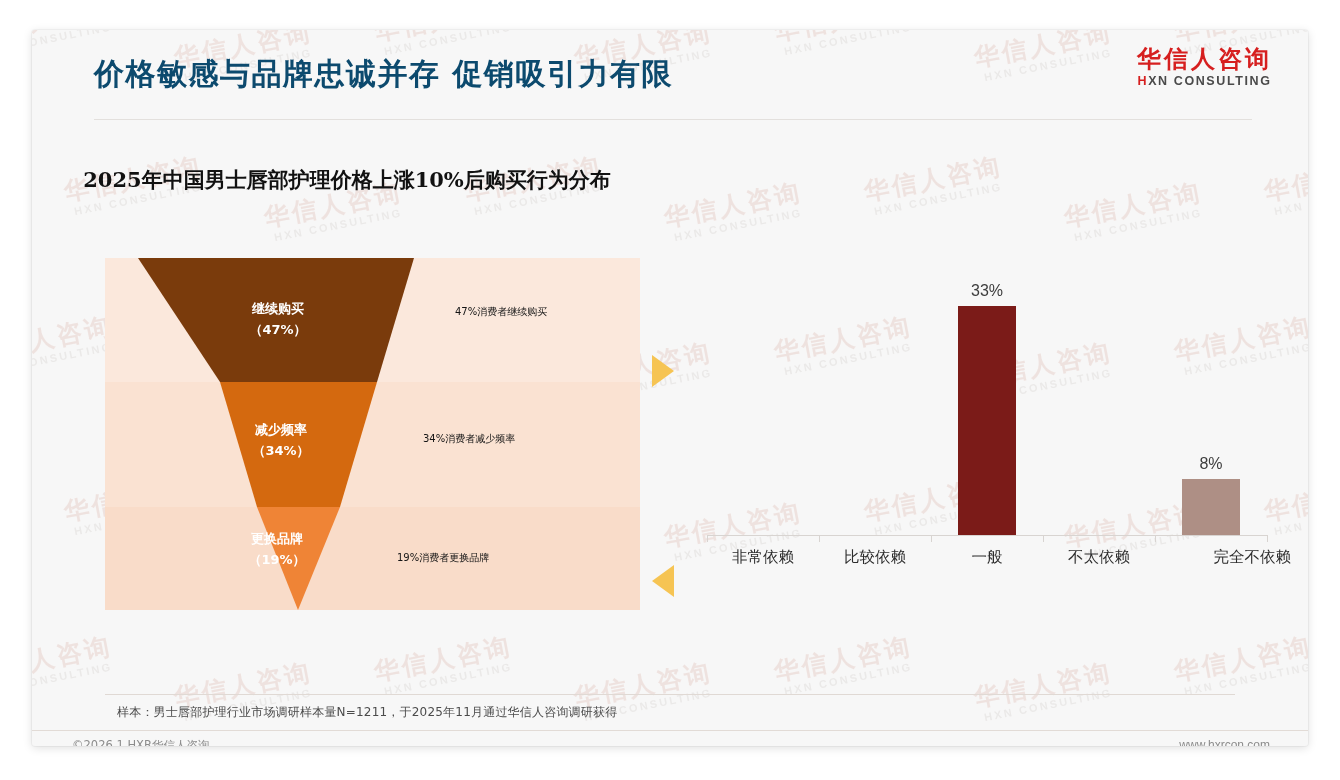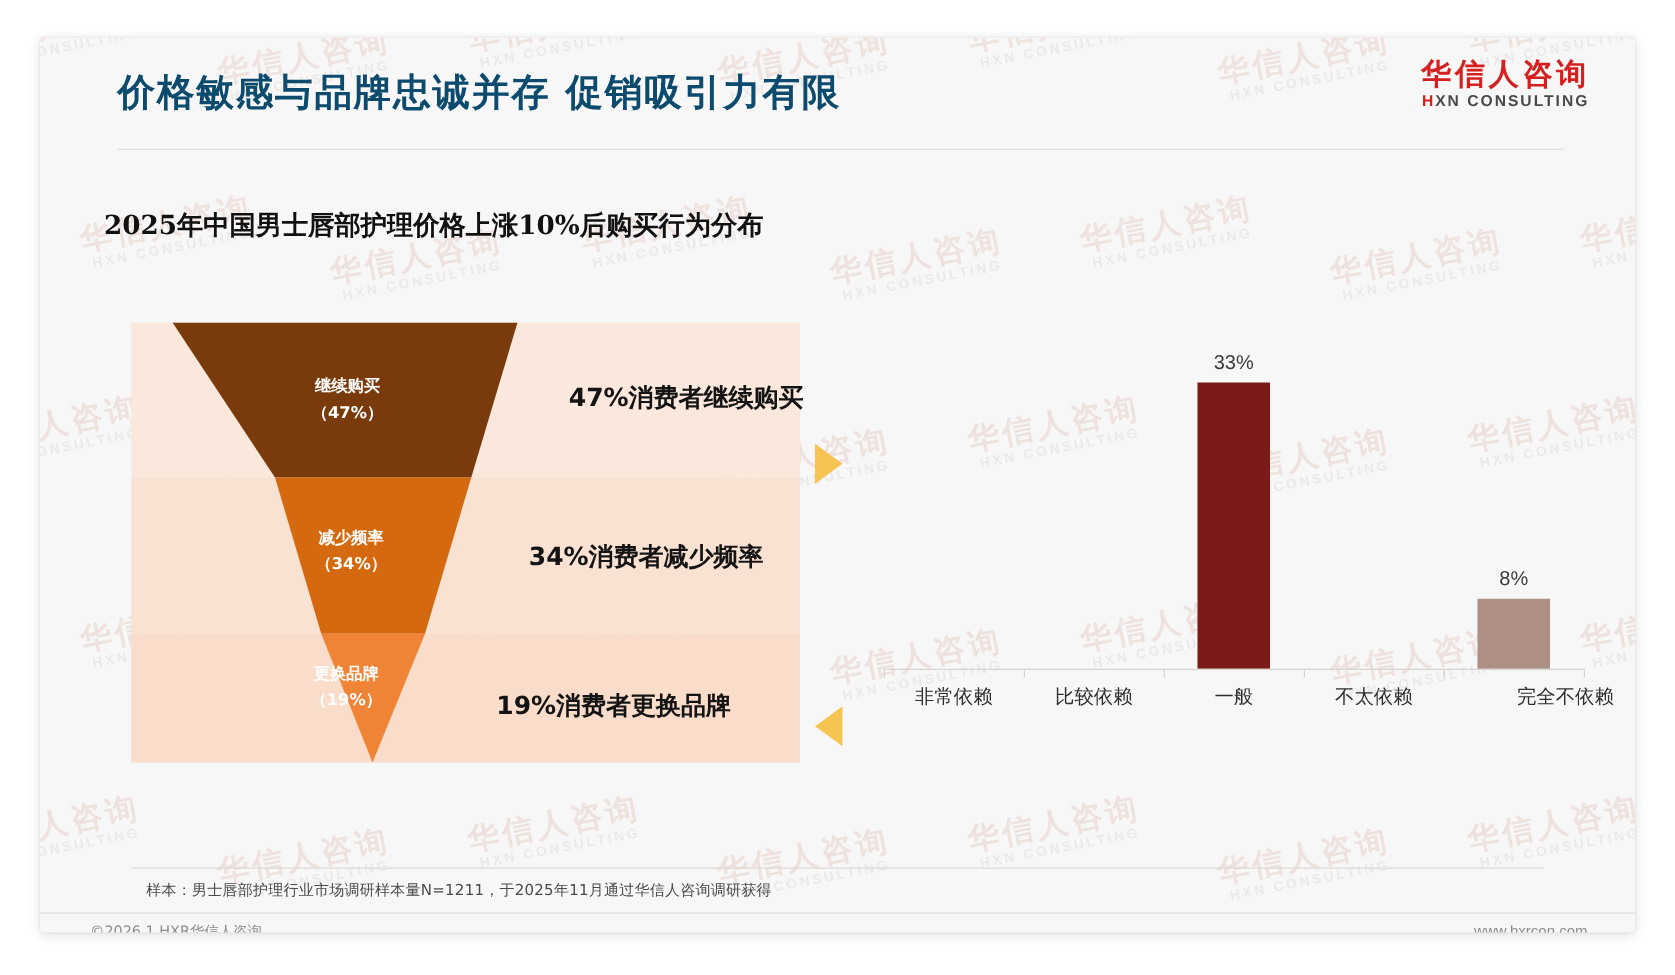--- a/index.html
+++ b/index.html
@@ -63,21 +63,21 @@
   .band{position:absolute;left:0;width:100%;}
   .band-1{top:0;height:124px;background:#fbe8dc;}
   .band-2{top:124px;height:125px;background:#fae2d2;}
   .band-3{top:249px;height:103px;background:#f9dcc9;}
   .funnel-svg{position:absolute;left:0;top:0;z-index:4;}
   .fn-label{
     fill:#ffffff;font-size:13px;font-weight:700;text-anchor:middle;
     font-family:"DejaVu Sans","Liberation Sans",sans-serif;
   }
   .side-note{
-    position:absolute;z-index:5;color:#141414;font-size:20px;font-weight:700;
+    position:absolute;z-index:5;color:#141414;font-size:10px;font-weight:400;
     font-family:"DejaVu Sans","Liberation Sans",sans-serif;white-space:nowrap;
   }
   
   .tri{position:absolute;z-index:6;width:0;height:0;}
   .tri-right{
     left:620px;top:325px;
     border-top:16px solid transparent;border-bottom:16px solid transparent;
     border-left:22px solid #f6c453;
   }
   .tri-left{

